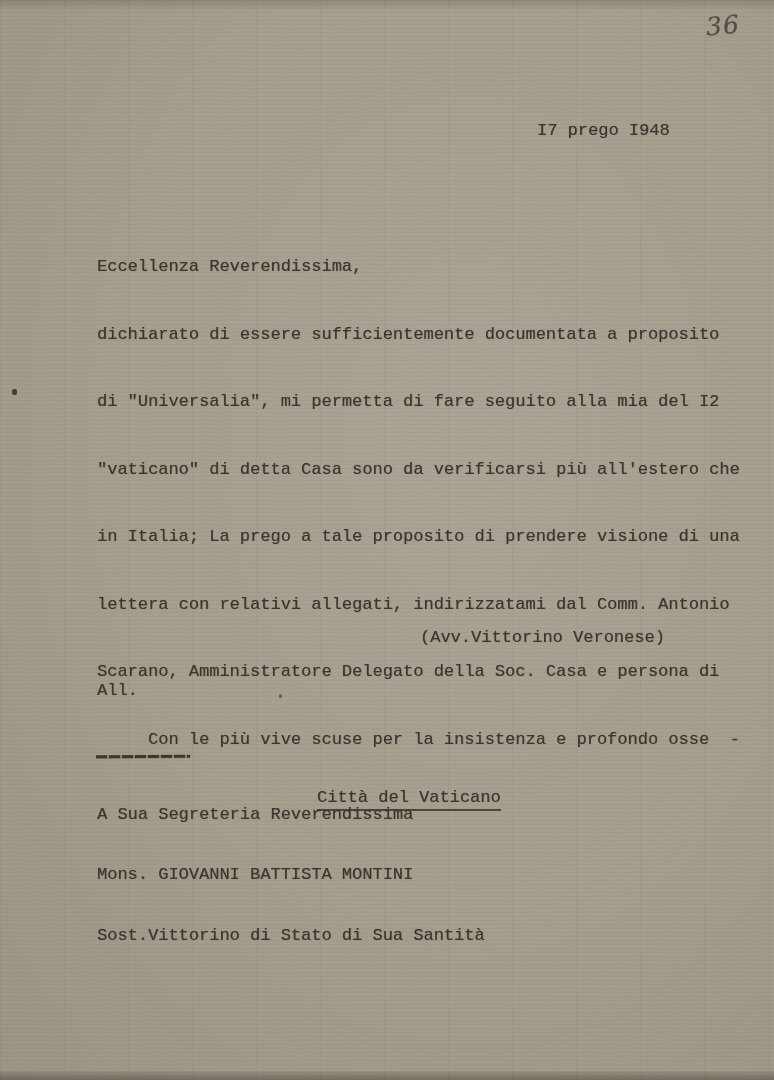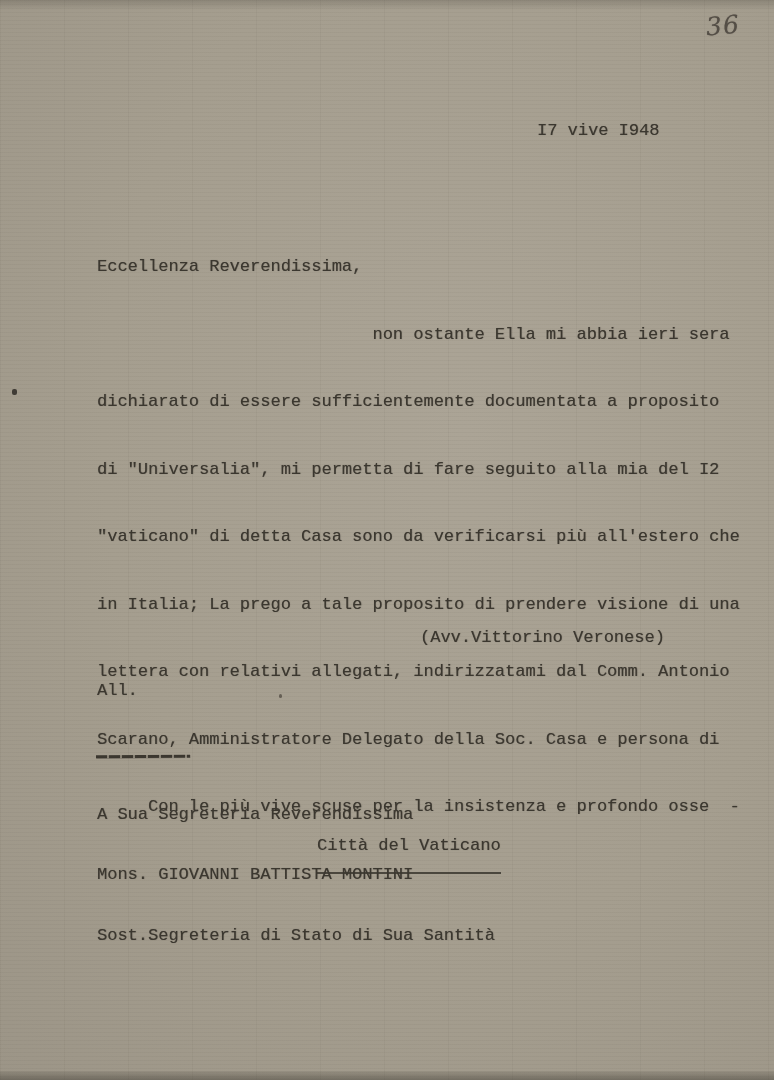--- a/index.html
+++ b/index.html
@@ -34,23 +34,23 @@
     text-shadow: 0.4px 0.4px 0.7px rgba(50,46,40,0.55);
   }
   .body-block { left: 97px; top: 214px; }
   .body-block .line { height: 29.5px; line-height: 29.5px; }
   .date-line { left: 537px; top: 121px; line-height: 20px; }
   .signature-line { left: 420px; top: 622px; line-height: 20px; margin-top: 6px; }
   .attachments { left: 97px; top: 681px; line-height: 20px; }
   .recipient-block { left: 97px; top: 766px; }
   .recipient-block .line { height: 22.4px; line-height: 22.4px; }
   .city-line {
-    left: 317px; top: 836px; line-height: 20px;
+    left: 317px; top: 788px; line-height: 20px;
     border-bottom: 2px solid rgba(59,55,47,0.85);
-    padding-bottom: 16px;
+    padding-bottom: 1px;
   }
   .divider {
     position: absolute; left: 96px; top: 755px; width: 94px; height: 3px;
     background: repeating-linear-gradient(90deg, #3b372f 0 11px, rgba(59,55,47,0.25) 11px 13px);
     transform: rotate(-0.4deg);
     box-shadow: 0.4px 0.4px 0.6px rgba(50,46,40,0.4);
   }
   .handwritten-number {
     position: absolute; left: 706px; top: 11px;
     font-family: "DejaVu Serif", serif;
@@ -70,44 +70,43 @@
     background: #4a443c; border-radius: 2px; opacity: 0.7;
   }
 </style>
 </head>
 <body>
 
 <div class="page">
 
   <div class="handwritten-number">36</div>
 
-  <div class="typed date-line">I7 vive I948</div>
+  <div class="typed date-line">I7 prego I948</div>
 
   <div class="typed body-block">
     <div class="line">Eccellenza Reverendissima,</div>
-    <div class="line">                           non ostante Ella mi abbia ieri sera</div>
     <div class="line">dichiarato di essere sufficientemente documentata a proposito</div>
     <div class="line">di "Universalia", mi permetta di fare seguito alla mia del I2</div>
     <div class="line">"vaticano" di detta Casa sono da verificarsi più all'estero che</div>
     <div class="line">in Italia; La prego a tale proposito di prendere visione di una</div>
     <div class="line">lettera con relativi allegati, indirizzatami dal Comm. Antonio</div>
     <div class="line">Scarano, Amministratore Delegato della Soc. Casa e persona di</div>
     <div class="line">     Con le più vive scuse per la insistenza e profondo osse  -</div>
   </div>
 
   <div class="typed signature-line">(Avv.Vittorino Veronese)</div>
 
   <div class="typed attachments">All.</div>
 
   <div class="divider"></div>
 
   <div class="typed recipient-block">
     <div class="line">A Sua Segreteria Reverendissima</div>
     <div class="line">Mons. GIOVANNI BATTISTA MONTINI</div>
-    <div class="line">Sost.Segreteria di Stato di Sua Santità</div>
+    <div class="line">Sost.Vittorino di Stato di Sua Santità</div>
   </div>
 
   <div class="typed city-line">Città del Vaticano</div>
 
   <div class="speck-1"></div>
   <div class="speck-2"></div>
 
   <div class="bottom-edge"></div>
 
 </div>

